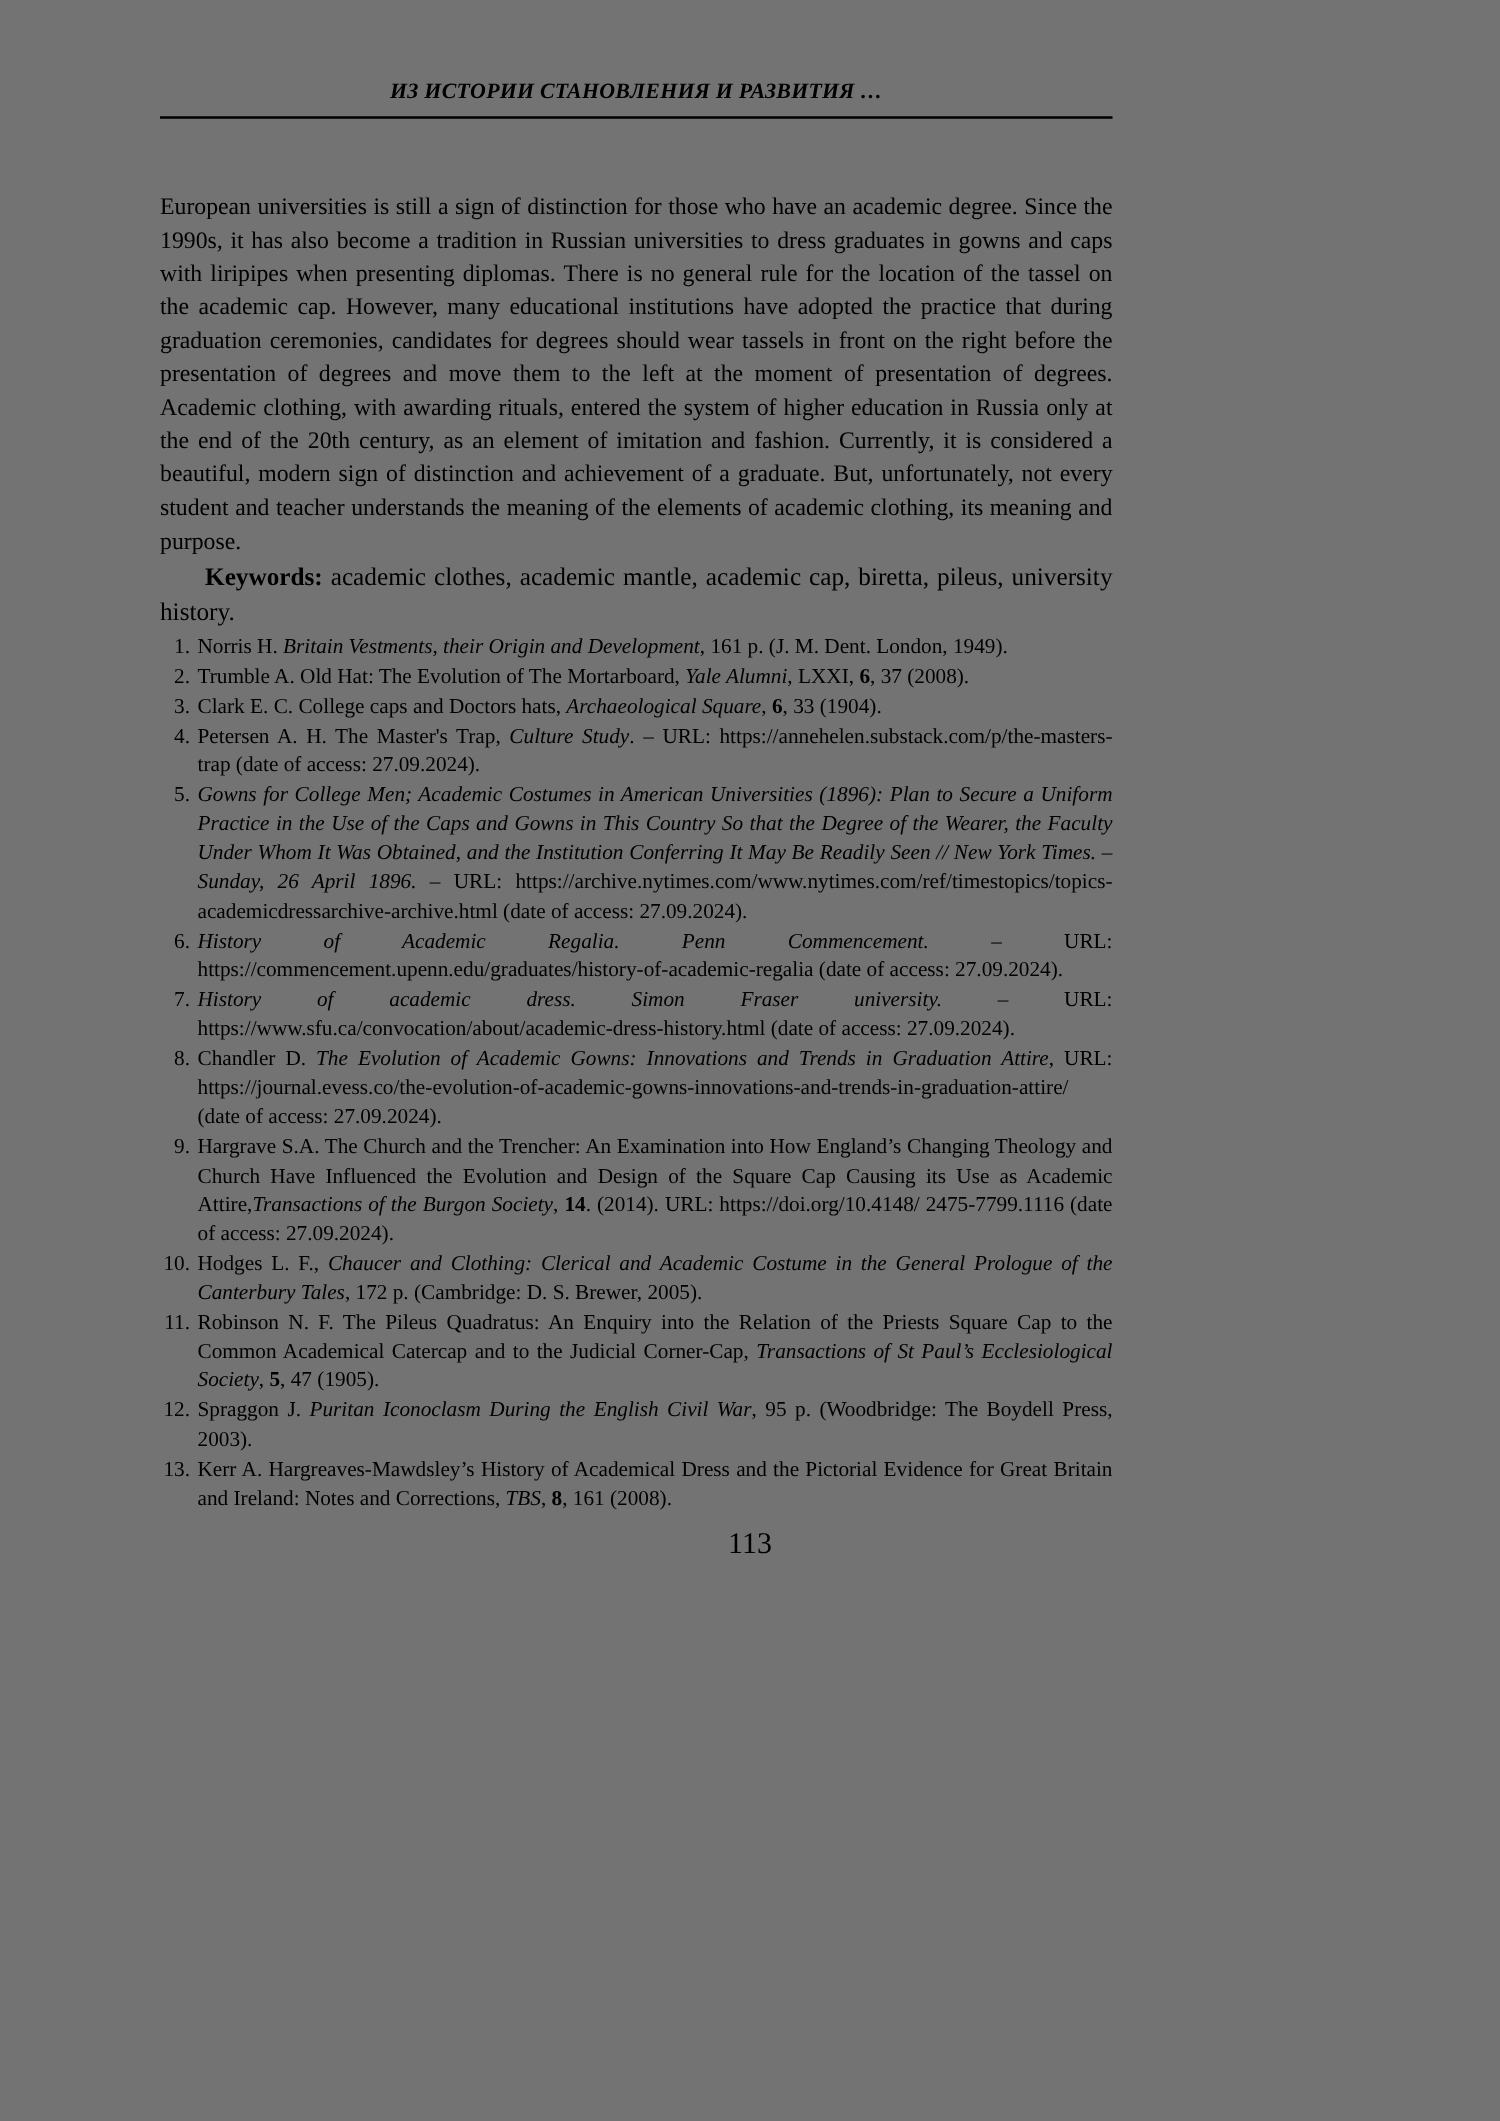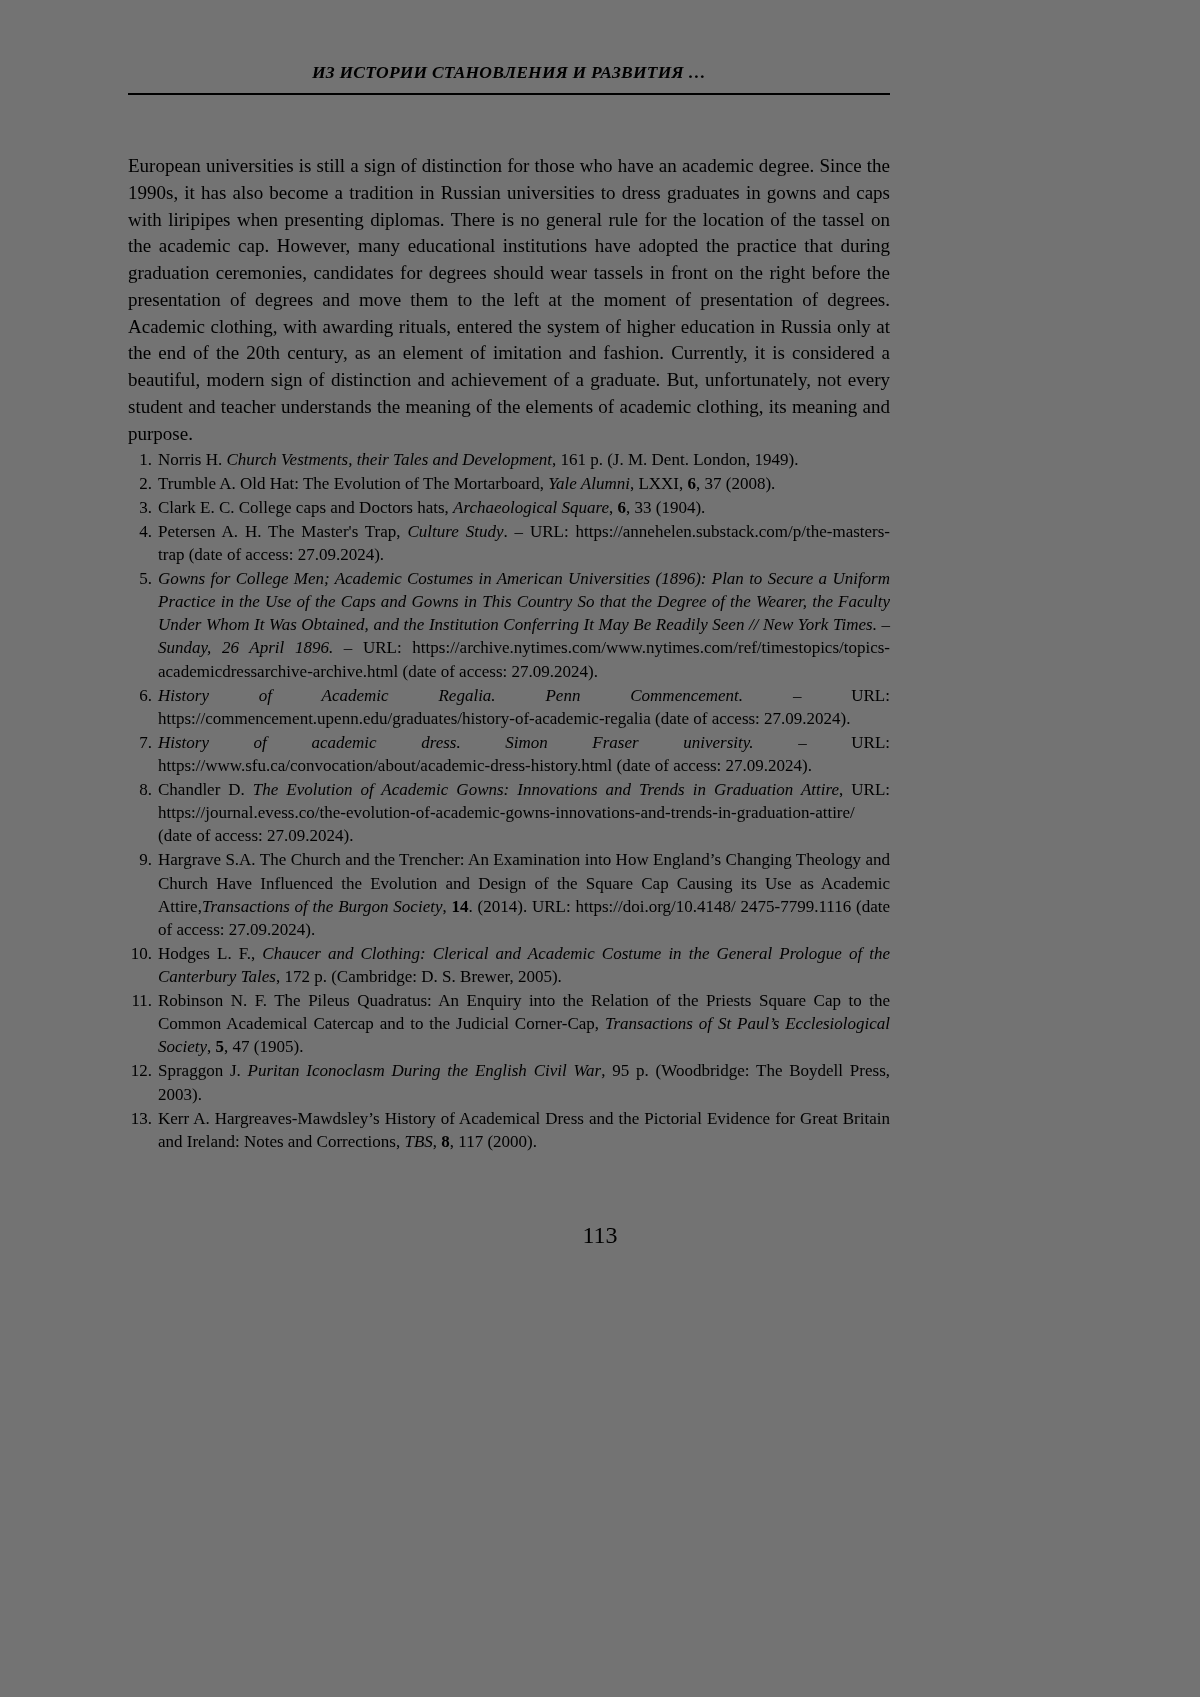--- a/index.html
+++ b/index.html
@@ -97,34 +97,38 @@
 <body>
 
 <div class="page">
   <div class="content">
 
     <div class="running-head">ИЗ ИСТОРИИ СТАНОВЛЕНИЯ И РАЗВИТИЯ …</div>
     <div class="rule"></div>
 
     <p class="body-par">European universities is still a sign of distinction for those who have an academic degree. Since the 1990s, it has also become a tradition in Russian universities to dress graduates in gowns and caps with liripipes when presenting diplomas. There is no general rule for the location of the tassel on the academic cap. However, many educational institutions have adopted the practice that during graduation ceremonies, candidates for degrees should wear tassels in front on the right before the presentation of degrees and move them to the left at the moment of presentation of degrees. Academic clothing, with awarding rituals, entered the system of higher education in Russia only at the end of the 20th century, as an element of imitation and fashion. Currently, it is considered a beautiful, modern sign of distinction and achievement of a graduate. But, unfortunately, not every student and teacher understands the meaning of the elements of academic clothing, its meaning and purpose.</p>
 
+    <p class="keywords-par">
+      <b>Keywords:</b>
+      <span>academic clothes, academic mantle, academic cap, biretta, pileus, university history.</span>
+    </p>
 
 
     <ol class="refs" id="refs-list">
-        <li><span class="num">1.</span><span>Norris H. </span><span class="it">Church Vestments, their Tales and Development</span><span>, 161 p. (J. M. Dent. London, 1949).</span></li>
+        <li><span class="num">1.</span><span>Norris H. </span><span class="it">Britain Vestments, their Origin and Development</span><span>, 161 p. (J. M. Dent. London, 1949).</span></li>
         <li><span class="num">2.</span><span>Trumble A. Old Hat: The Evolution of The Mortarboard, </span><span class="it">Yale Alumni</span><span>, LXXI, </span><span class="bd">6</span><span>, 37 (2008).</span></li>
         <li><span class="num">3.</span><span>Clark E. C. College caps and Doctors hats, </span><span class="it">Archaeological Square</span><span>, </span><span class="bd">6</span><span>, 33 (1904).</span></li>
         <li><span class="num">4.</span><span>Petersen A. H. The Master's Trap, </span><span class="it">Culture Study</span><span>. – URL: https://annehelen.substack.com/p/the-masters-trap (date of access: 27.09.2024).</span></li>
         <li><span class="num">5.</span><span class="it">Gowns for College Men; Academic Costumes in American Universities (1896): Plan to Secure a Uniform Practice in the Use of the Caps and Gowns in This Country So that the Degree of the Wearer, the Faculty Under Whom It Was Obtained, and the Institution Conferring It May Be Readily Seen // New York Times. – Sunday, 26 April 1896. </span><span>– URL: https://archive.nytimes.com/www.nytimes.com/ref/timestopics/topics-academicdressarchive-archive.html (date of access: 27.09.2024).</span></li>
         <li><span class="num">6.</span><span class="it">History of Academic Regalia. Penn Commencement. </span><span>– URL: https://commencement.upenn.edu/graduates/history-of-academic-regalia (date of access: 27.09.2024).</span></li>
         <li><span class="num">7.</span><span class="it">History of academic dress. Simon Fraser university. </span><span>– URL: https://www.sfu.ca/convocation/about/academic-dress-history.html (date of access: 27.09.2024).</span></li>
         <li><span class="num">8.</span><span>Chandler D. </span><span class="it">The Evolution of Academic Gowns: Innovations and Trends in Graduation Attire</span><span>, URL: https://journal.evess.co/the-evolution-of-academic-gowns-innovations-and-trends-in-graduation-attire/ (date of access: 27.09.2024).</span></li>
         <li><span class="num">9.</span><span>Hargrave S.A. The Church and the Trencher: An Examination into How England’s Changing Theology and Church Have Influenced the Evolution and Design of the Square Cap Causing its Use as Academic Attire,</span><span class="it">Transactions of the Burgon Society</span><span>, </span><span class="bd">14</span><span>. (2014). URL: https://doi.org/10.4148/ 2475-7799.1116 (date of access: 27.09.2024).</span></li>
         <li><span class="num">10.</span><span>Hodges L. F., </span><span class="it">Chaucer and Clothing: Clerical and Academic Costume in the General Prologue of the Canterbury Tales</span><span>, 172 p. (Cambridge: D. S. Brewer, 2005).</span></li>
         <li><span class="num">11.</span><span>Robinson N. F. The Pileus Quadratus: An Enquiry into the Relation of the Priests Square Cap to the Common Academical Catercap and to the Judicial Corner-Cap, </span><span class="it">Transactions of St Paul’s Ecclesiological Society</span><span>, </span><span class="bd">5</span><span>, 47 (1905).</span></li>
         <li><span class="num">12.</span><span>Spraggon J. </span><span class="it">Puritan Iconoclasm During the English Civil War</span><span>, 95 p. (Woodbridge: The Boydell Press, 2003).</span></li>
-        <li><span class="num">13.</span><span>Kerr A. Hargreaves-Mawdsley’s History of Academical Dress and the Pictorial Evidence for Great Britain and Ireland: Notes and Corrections, </span><span class="it">TBS</span><span>, </span><span class="bd">8</span><span>, 117 (2000).</span></li>
+        <li><span class="num">13.</span><span>Kerr A. Hargreaves-Mawdsley’s History of Academical Dress and the Pictorial Evidence for Great Britain and Ireland: Notes and Corrections, </span><span class="it">TBS</span><span>, </span><span class="bd">8</span><span>, 161 (2008).</span></li>
       </ol>
 
   </div>
 
   <div class="pageno">113</div>
 </div>
 
 </body></html>

